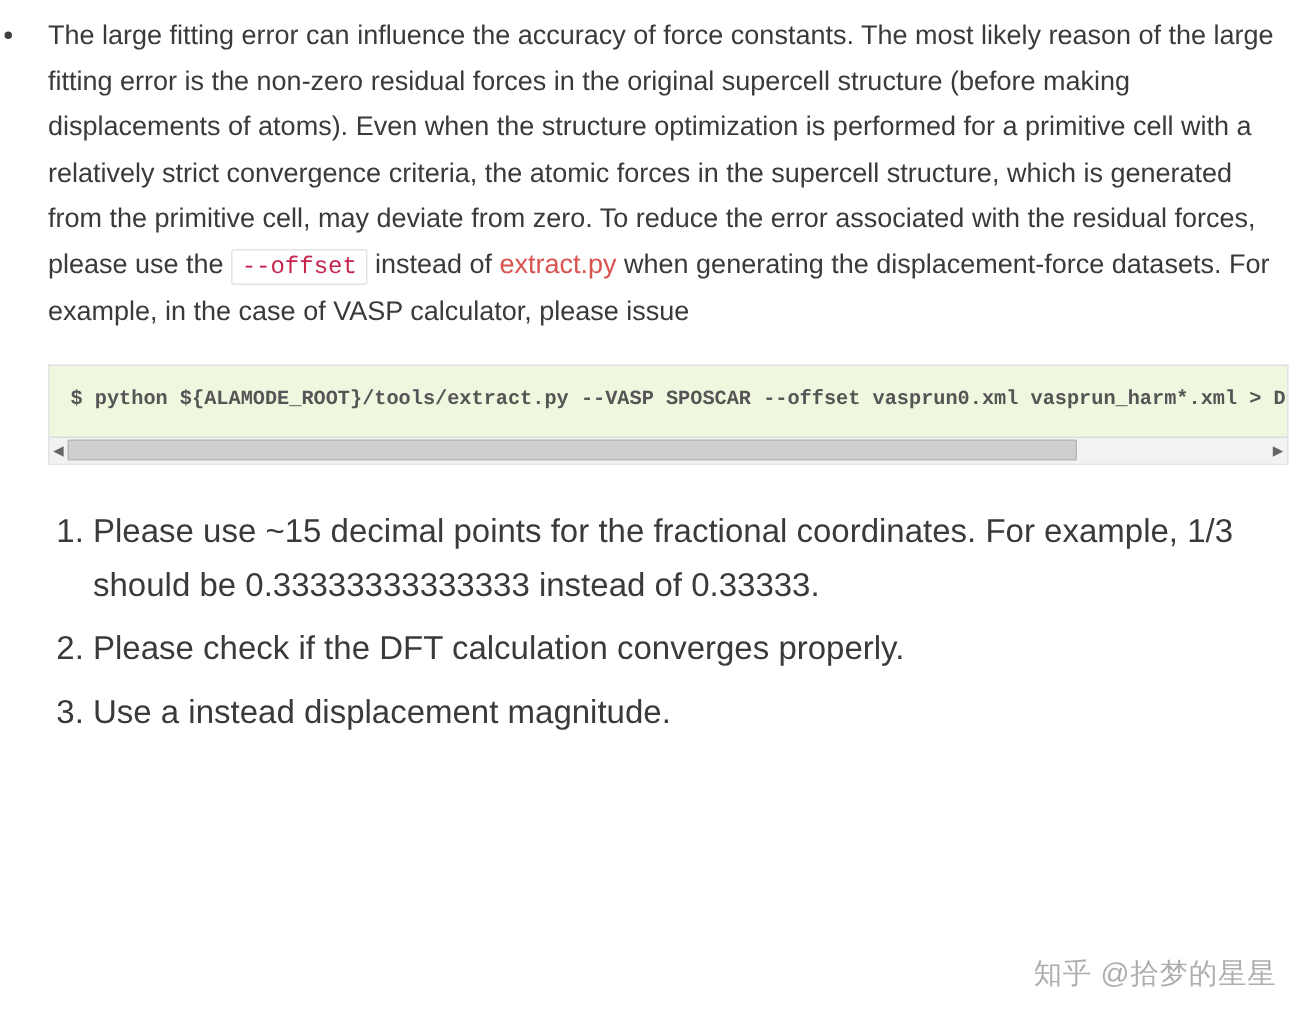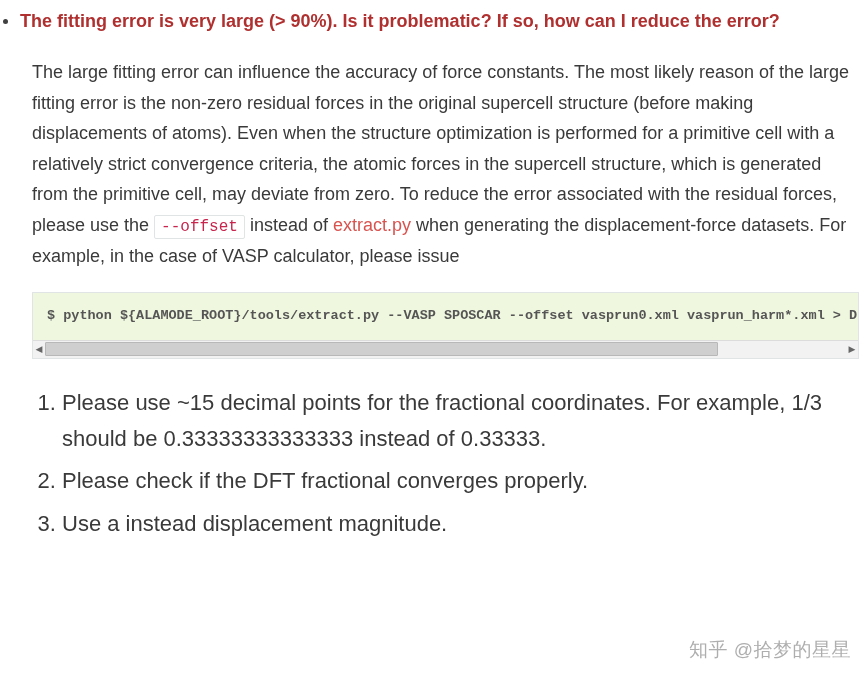--- a/index.html
+++ b/index.html
@@ -126,21 +126,20 @@
       letter-spacing: 0.5px;
       pointer-events: none;
       margin-top: 14px;
     }
   </style>
 </head>
 <body>
 
 <ul class="outer">
   <li>
-    <div class="faq-heading">The fitting error is very large (&gt; 90%). Is it problematic? If so, how can I reduce the error?</div>
 
     <div class="content-indent">
       <p class="body-text">
         <span>The large fitting error can influence the accuracy of force constants. The most likely reason of the large fitting error is the non-zero residual forces in the original supercell structure (before making displacements of atoms). Even when the structure optimization is performed for a primitive cell with a relatively strict convergence criteria, the atomic forces in the supercell structure, which is generated from the primitive cell, may deviate from zero. To reduce the error associated with the residual forces, please use the </span>
         <code class="inline-code">--offset</code>
         <span> instead of </span>
         <span class="link-red">extract.py</span>
         <span> when generating the displacement-force datasets. For example, in the case of VASP calculator, please issue</span>
       </p>
 
@@ -152,20 +151,20 @@
             <div class="thumb"></div>
           </div>
           <div class="arrow">▶</div>
         </div>
       </div>
 
 
 
       <ol class="points">
         <li>Please use ~15 decimal points for the fractional coordinates. For example, 1/3 should be 0.33333333333333 instead of 0.33333.</li>
-        <li>Please check if the DFT fractional converges properly.</li>
+        <li>Please check if the DFT calculation converges properly.</li>
         <li>Use a instead displacement magnitude.</li>
       </ol>
     </div>
   </li>
 </ul>
 
 <div class="watermark">知乎 @拾梦的星星</div>
 
 </body></html>

